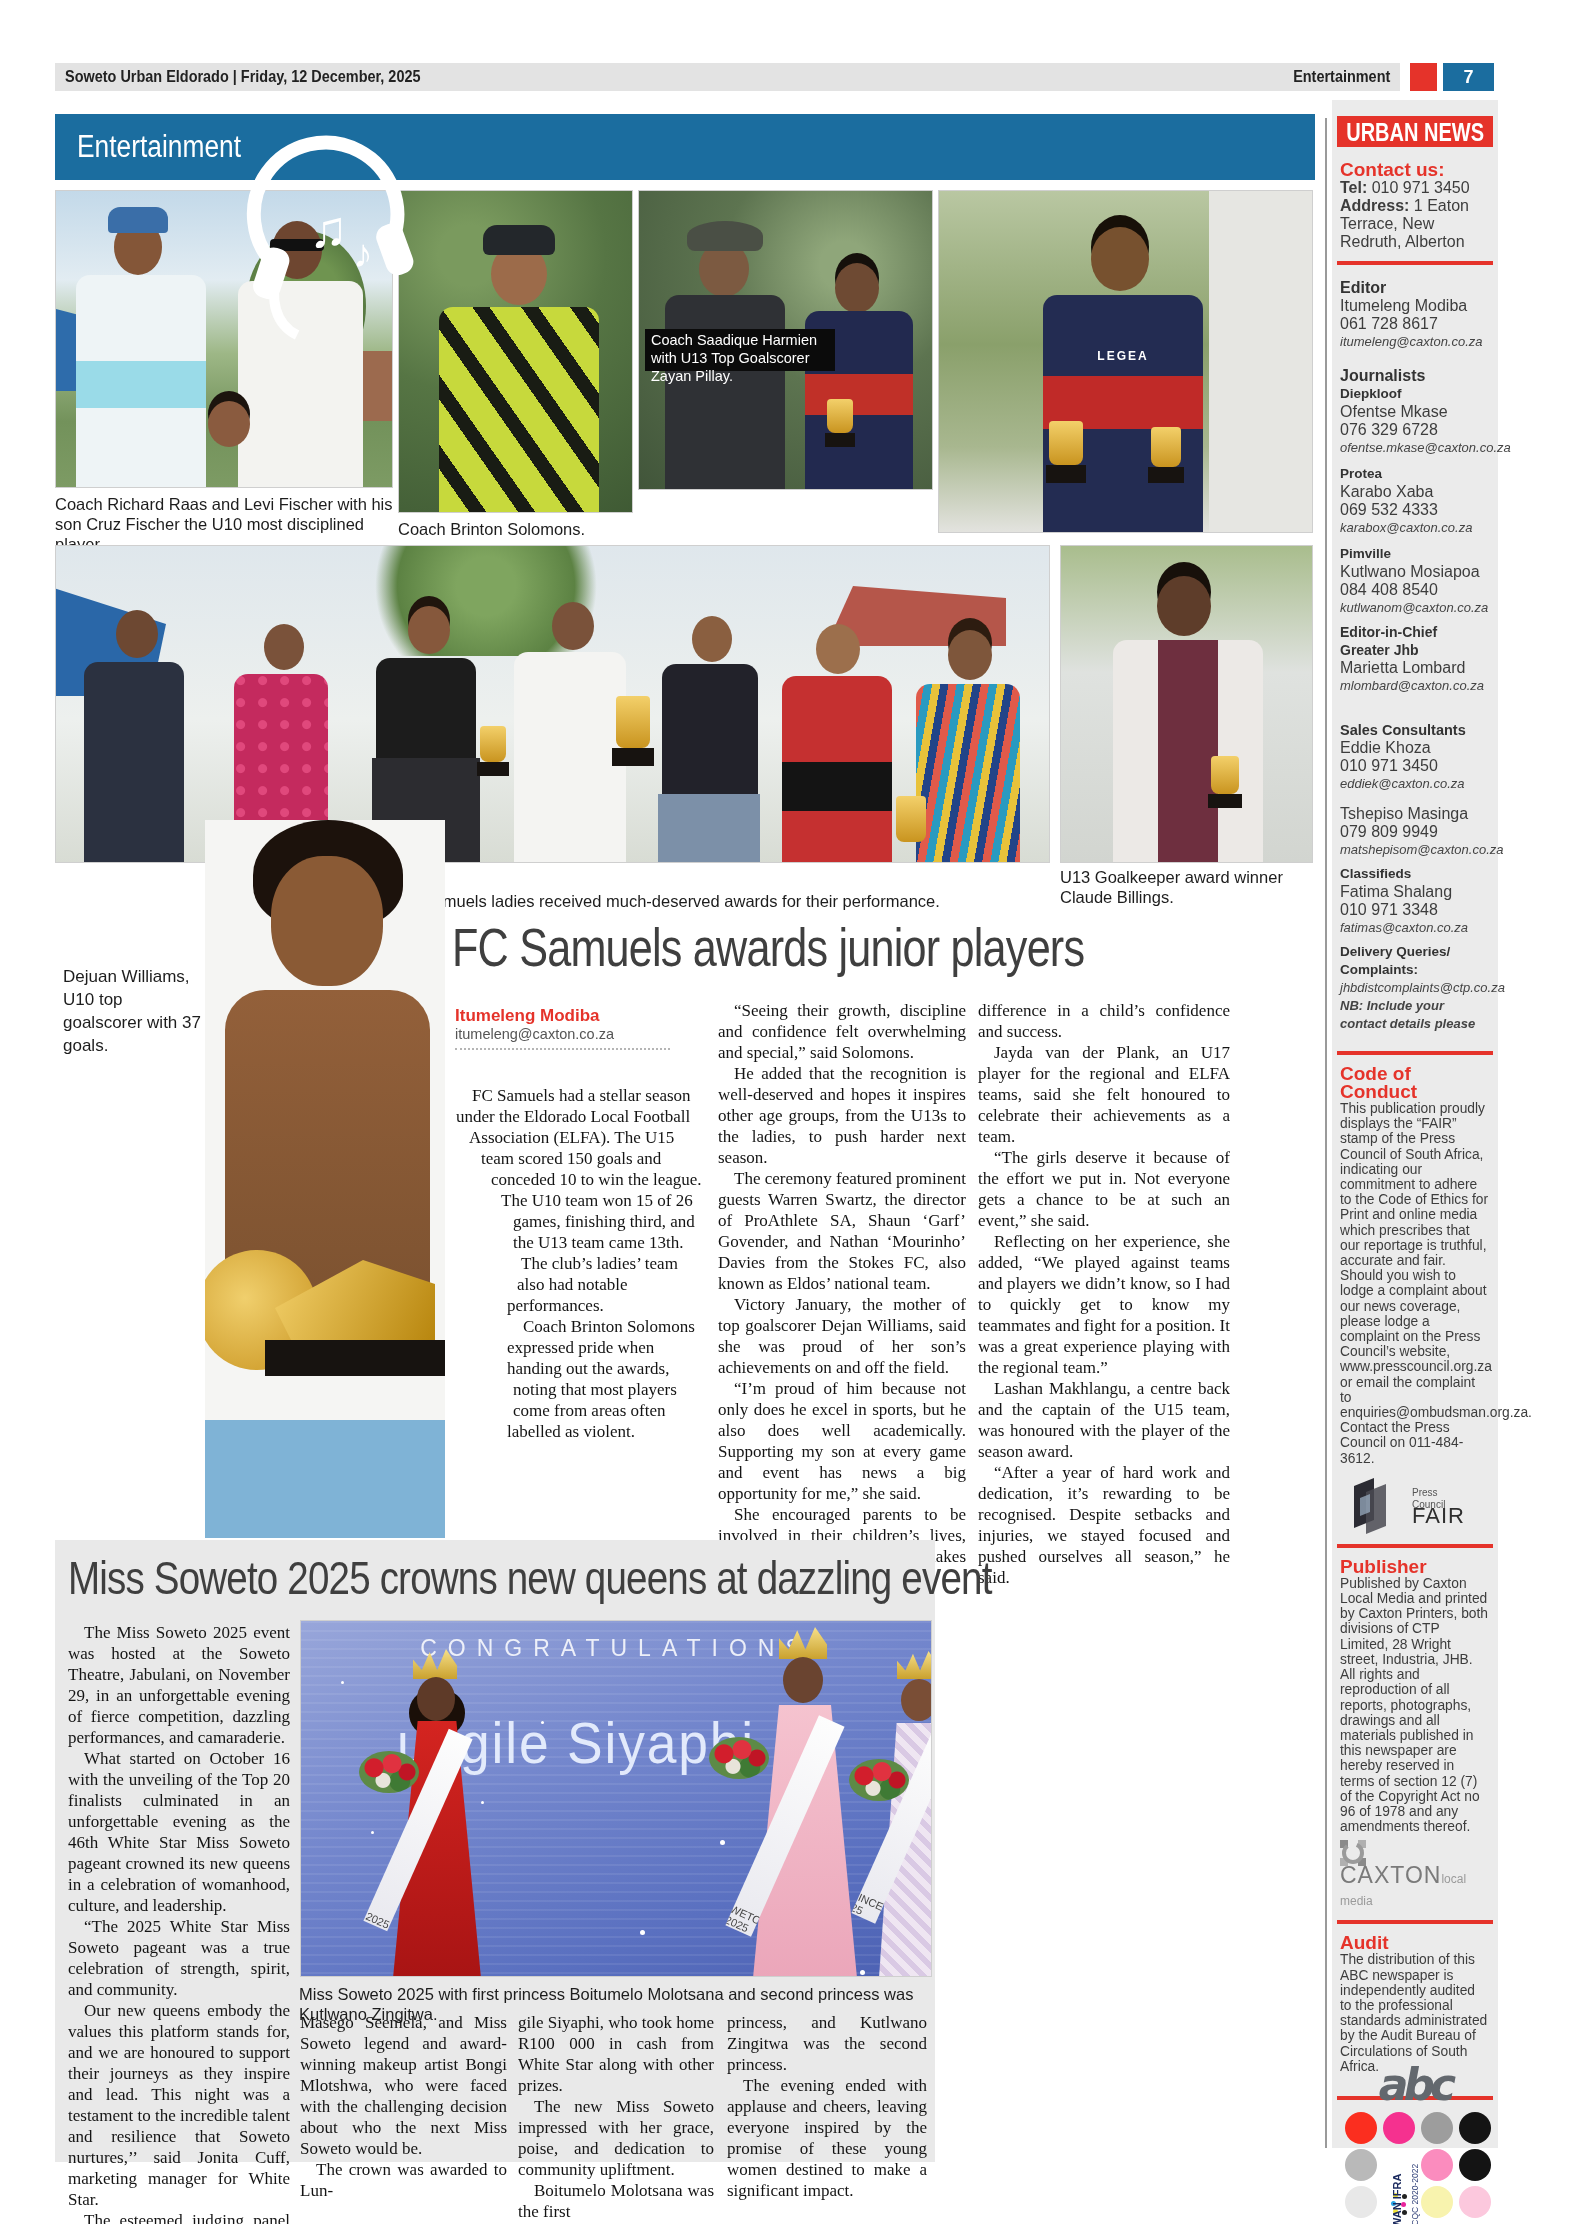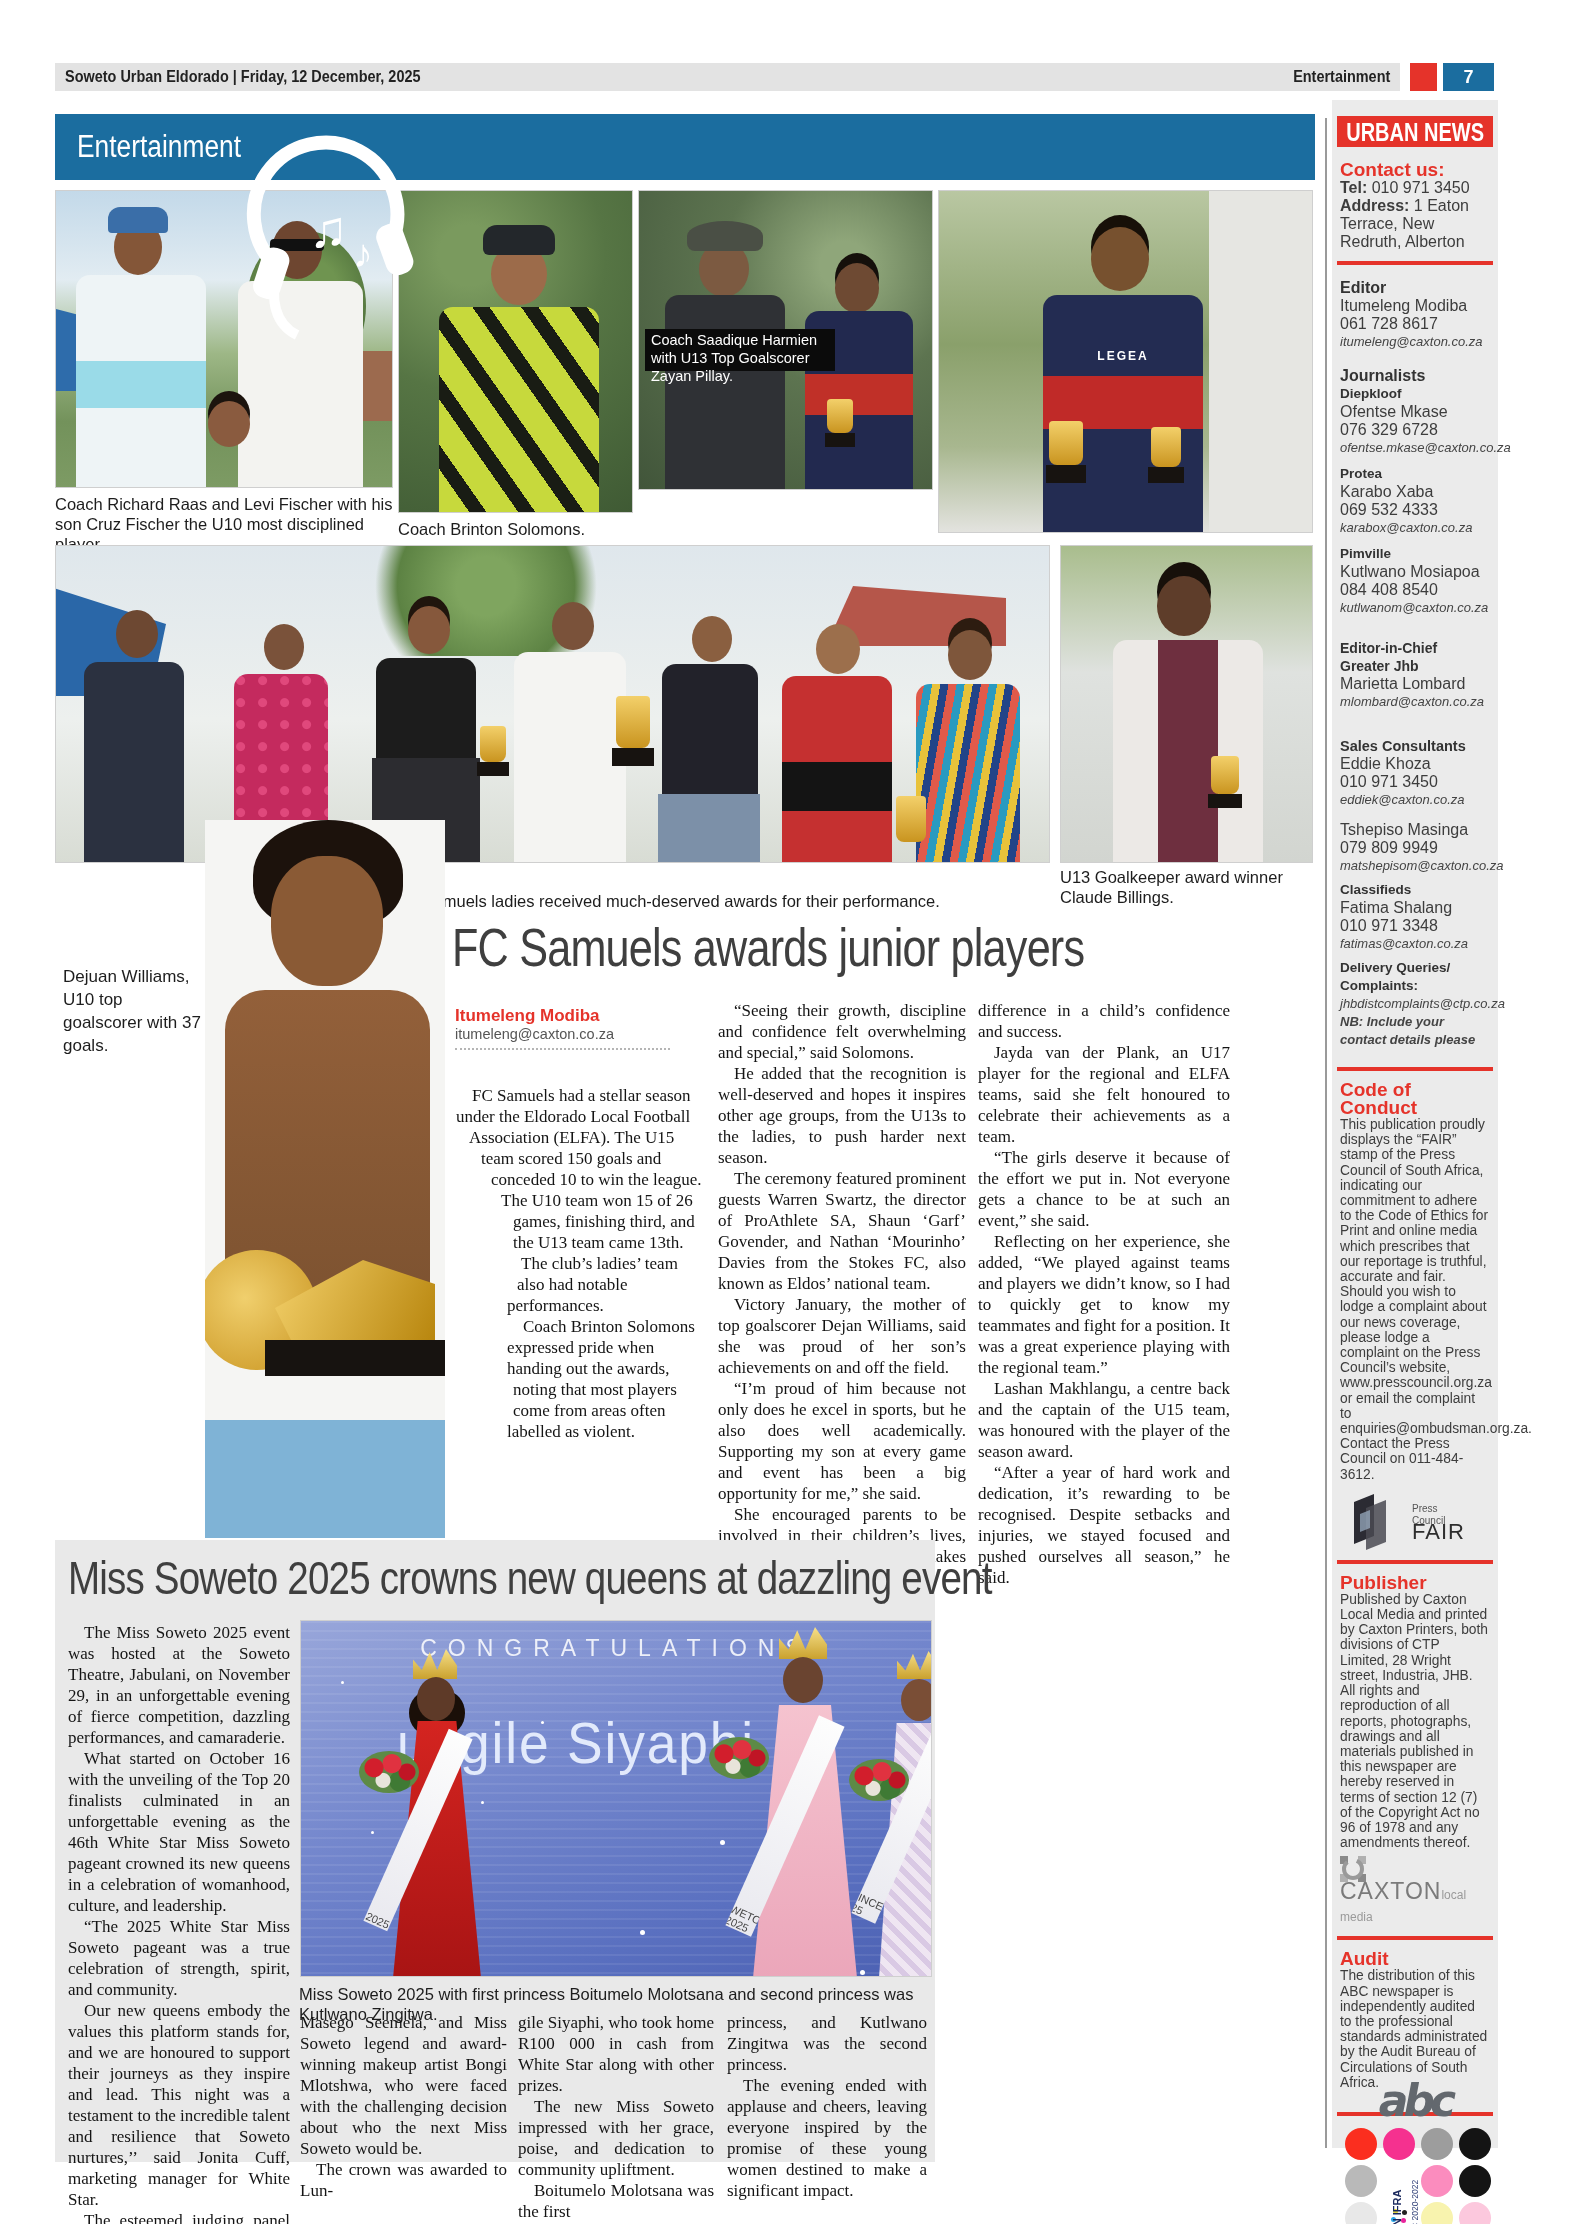--- a/index.html
+++ b/index.html
@@ -242,21 +242,21 @@
     <div class="wsp" style="width:10px;height:21px;"></div>
     <p>FC Samuels had a stellar season under the Eldorado Local Football Association (ELFA). The U15 team scored 150 goals and conceded 10 to win the league. The U10 team won 15 of 26 games, finishing third, and the U13 team came 13th. The club’s ladies’ team also had notable performances.</p>
     <p>Coach Brinton Solomons expressed pride when handing out the awards, noting that most players come from areas often labelled as violent.</p>
   </div>
 
   <div class="abs serif" style="left:718px;top:1000px;width:248px;height:548px;">
     <p>“Seeing their growth, discipline and confidence felt overwhelming and special,” said Solomons.</p>
     <p>He added that the recognition is well-deserved and hopes it inspires other age groups, from the U13s to the ladies, to push harder next season.</p>
     <p>The ceremony featured prominent guests Warren Swartz, the director of ProAthlete SA, Shaun ‘Garf’ Govender, and Nathan ‘Mourinho’ Davies from the Stokes FC, also known as Eldos’ national team.</p>
     <p>Victory January, the mother of top goalscorer Dejan Williams, said she was proud of her son’s achievements on and off the field.</p>
-    <p>“I’m proud of him because not only does he excel in sports, but he also does well academically. Supporting my son at every game and event has been a big opportunity for me,” she said.</p>
+    <p>“I’m proud of him because not only does he excel in sports, but he also does well academically. Supporting my son at every game and event has news a big opportunity for me,” she said.</p>
     <p>She encouraged parents to be involved in their children’s lives, adding that parental support makes a</p>
   </div>
 
   <div class="abs serif" style="left:978px;top:1000px;width:252px;height:548px;">
     <p class="noind">difference in a child’s confidence and success.</p>
     <p>Jayda van der Plank, an U17 player for the regional and ELFA teams, said she felt honoured to celebrate their achievements as a team.</p>
     <p>“The girls deserve it because of the effort we put in. Not everyone gets a chance to be at such an event,” she said.</p>
     <p>Reflecting on her experience, she added, “We played against teams and players we didn’t know, so I had to quickly get to know my teammates and fight for a position. It was a great experience playing with the regional team.”</p>
     <p>Lashan Makhlangu, a centre back and the captain of the U15 team, was honoured with the player of the season award.</p>
     <p>“After a year of hard work and dedication, it’s rewarding to be recognised. Despite setbacks and injuries, we stayed focused and pushed ourselves all season,” he said.</p>
@@ -351,21 +351,21 @@
       <div class="sb-n">069 532 4333</div>
       <div class="sb-e">karabox@caxton.co.za</div>
     </div>
     <div style="margin-top:8px;">
       <div class="sb-sub">Pimville</div>
       <div class="sb-n">Kutlwano Mosiapoa</div>
       <div class="sb-n">084 408 8540</div>
       <div class="sb-e">kutlwanom@caxton.co.za</div>
     </div>
 
-    <div class="sb-sub" style="margin-top:22px;font-size:14px;">Editor-in-Chief Greater Jhb</div>
+    <div class="sb-sub" style="margin-top:6px;font-size:14px;">Editor-in-Chief Greater Jhb</div>
     <div class="sb-n">Marietta Lombard</div>
     <div class="sb-e">mlombard@caxton.co.za</div>
 
     <div class="sb-h" style="margin-top:26px;font-size:14.5px;">Sales Consultants</div>
     <div class="sb-n">Eddie Khoza</div>
     <div class="sb-n">010 971 3450</div>
     <div class="sb-e">eddiek@caxton.co.za</div>
     <div class="sb-n" style="margin-top:12px;">Tshepiso Masinga</div>
     <div class="sb-n">079 809 9949</div>
     <div class="sb-e">matshepisom@caxton.co.za</div>

